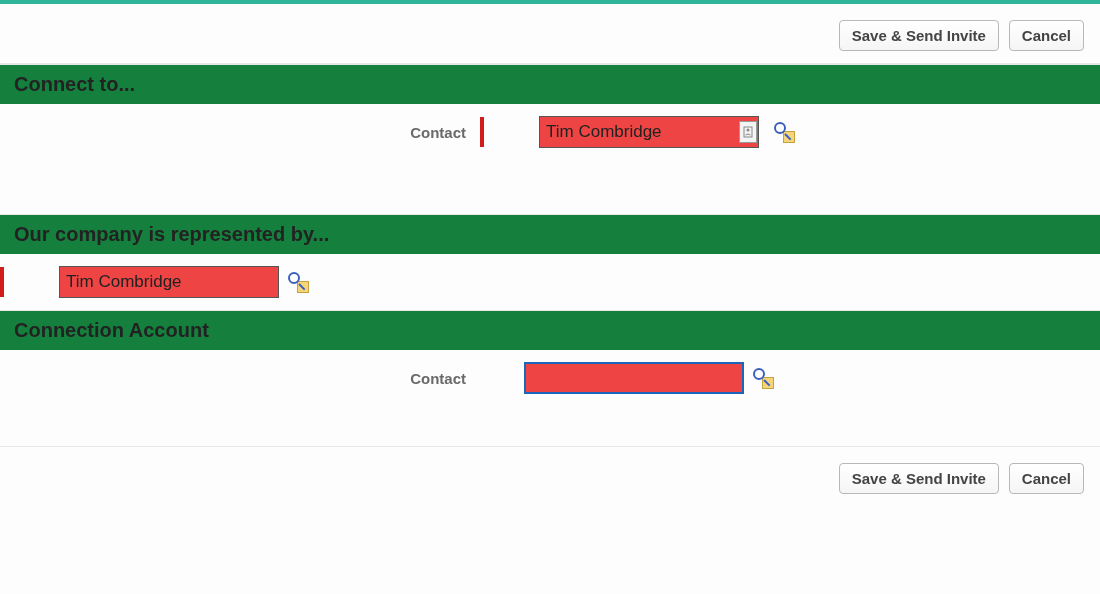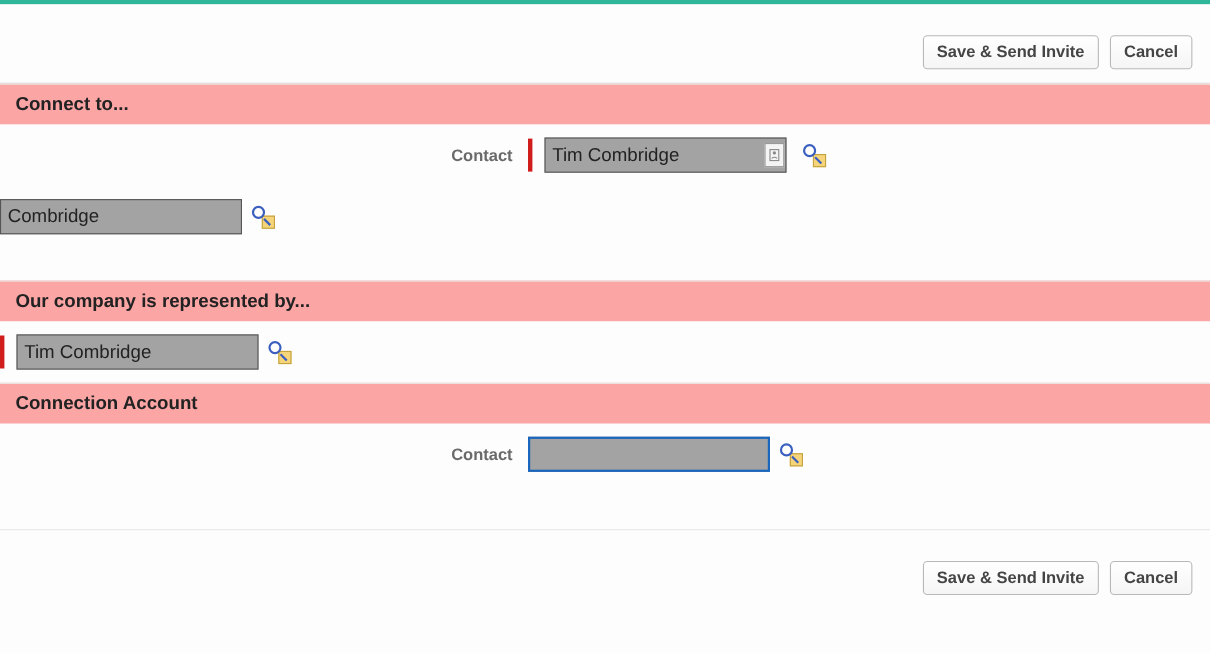--- a/index.html
+++ b/index.html
@@ -9,21 +9,21 @@
     font-size: 14px;
     background: #fdfdfd;
     color: #333;
     width: 1100px;
   }
   .top-border {
     height: 4px;
     background: #2fb59a;
   }
   .button-bar {
-    padding: 28px 16px 12px 0;
+    padding: 16px 16px 12px 0;
     text-align: right;
     border-bottom: 1px solid #e7e7e7;
     background: #fdfdfd;
   }
   .button-bar.bottom {
     border-top: 1px solid #e7e7e7;
     border-bottom: none;
     margin-top: 40px;
   }
   button.action {
@@ -32,23 +32,23 @@
     font-size: 15px;
     font-weight: bold;
     color: #444;
     background: linear-gradient(#ffffff, #f5f5f5);
     border: 1px solid #b8b8b8;
     border-radius: 4px;
     cursor: pointer;
     margin-left: 6px;
   }
   .section-header {
-    background: #fca5a5;
+    background: #15803d;
     padding: 8px 14px;
-    font-size: 17px;
+    font-size: 20px;
     font-weight: bold;
     color: #222;
     border-top: 1px solid #e8e8e8;
   }
   .field-row {
     display: flex;
     align-items: center;
     padding: 12px 16px 12px 0;
   }
   .field-label {
@@ -72,21 +72,22 @@
     margin-right: 3px;
     vertical-align: middle;
   }
   input.text-in {
     height: 32px;
     width: 220px;
     padding: 4px 6px;
     font-size: 17px;
     color: #222;
     border: 1px solid #555;
-    background: #a3a3a3;
+    background: #ef4444;
+    margin-left: 44px;
   }
   input.text-in.focus-blue {
     border: 2px solid #1a66bd;
     outline: none;
   }
   .contact-icon {
     display: inline-flex;
     align-items: center;
     justify-content: center;
     width: 18px;
@@ -163,28 +164,20 @@
     </span>
     <span class="lookup-icon">
       <span class="sheet"></span>
         <span class="mag"></span>
         <span class="handle"></span>
     </span>
   </div>
 </div>
 
 <div class="field-row">
-  <div class="field-control">
-    <input class="text-in" type="text" value="Combridge" style="">
-    <span class="lookup-icon">
-      <span class="sheet"></span>
-        <span class="mag"></span>
-        <span class="handle"></span>
-    </span>
-  </div>
 </div>
 
 <div class="section-gap"></div>
 
 <div class="section-header">Our company is represented by...</div>
 
 <div class="field-row">
   <div class="field-control">
     <span class="required-bar"></span>
     <input class="text-in" type="text" value="Tim Combridge" style="">

